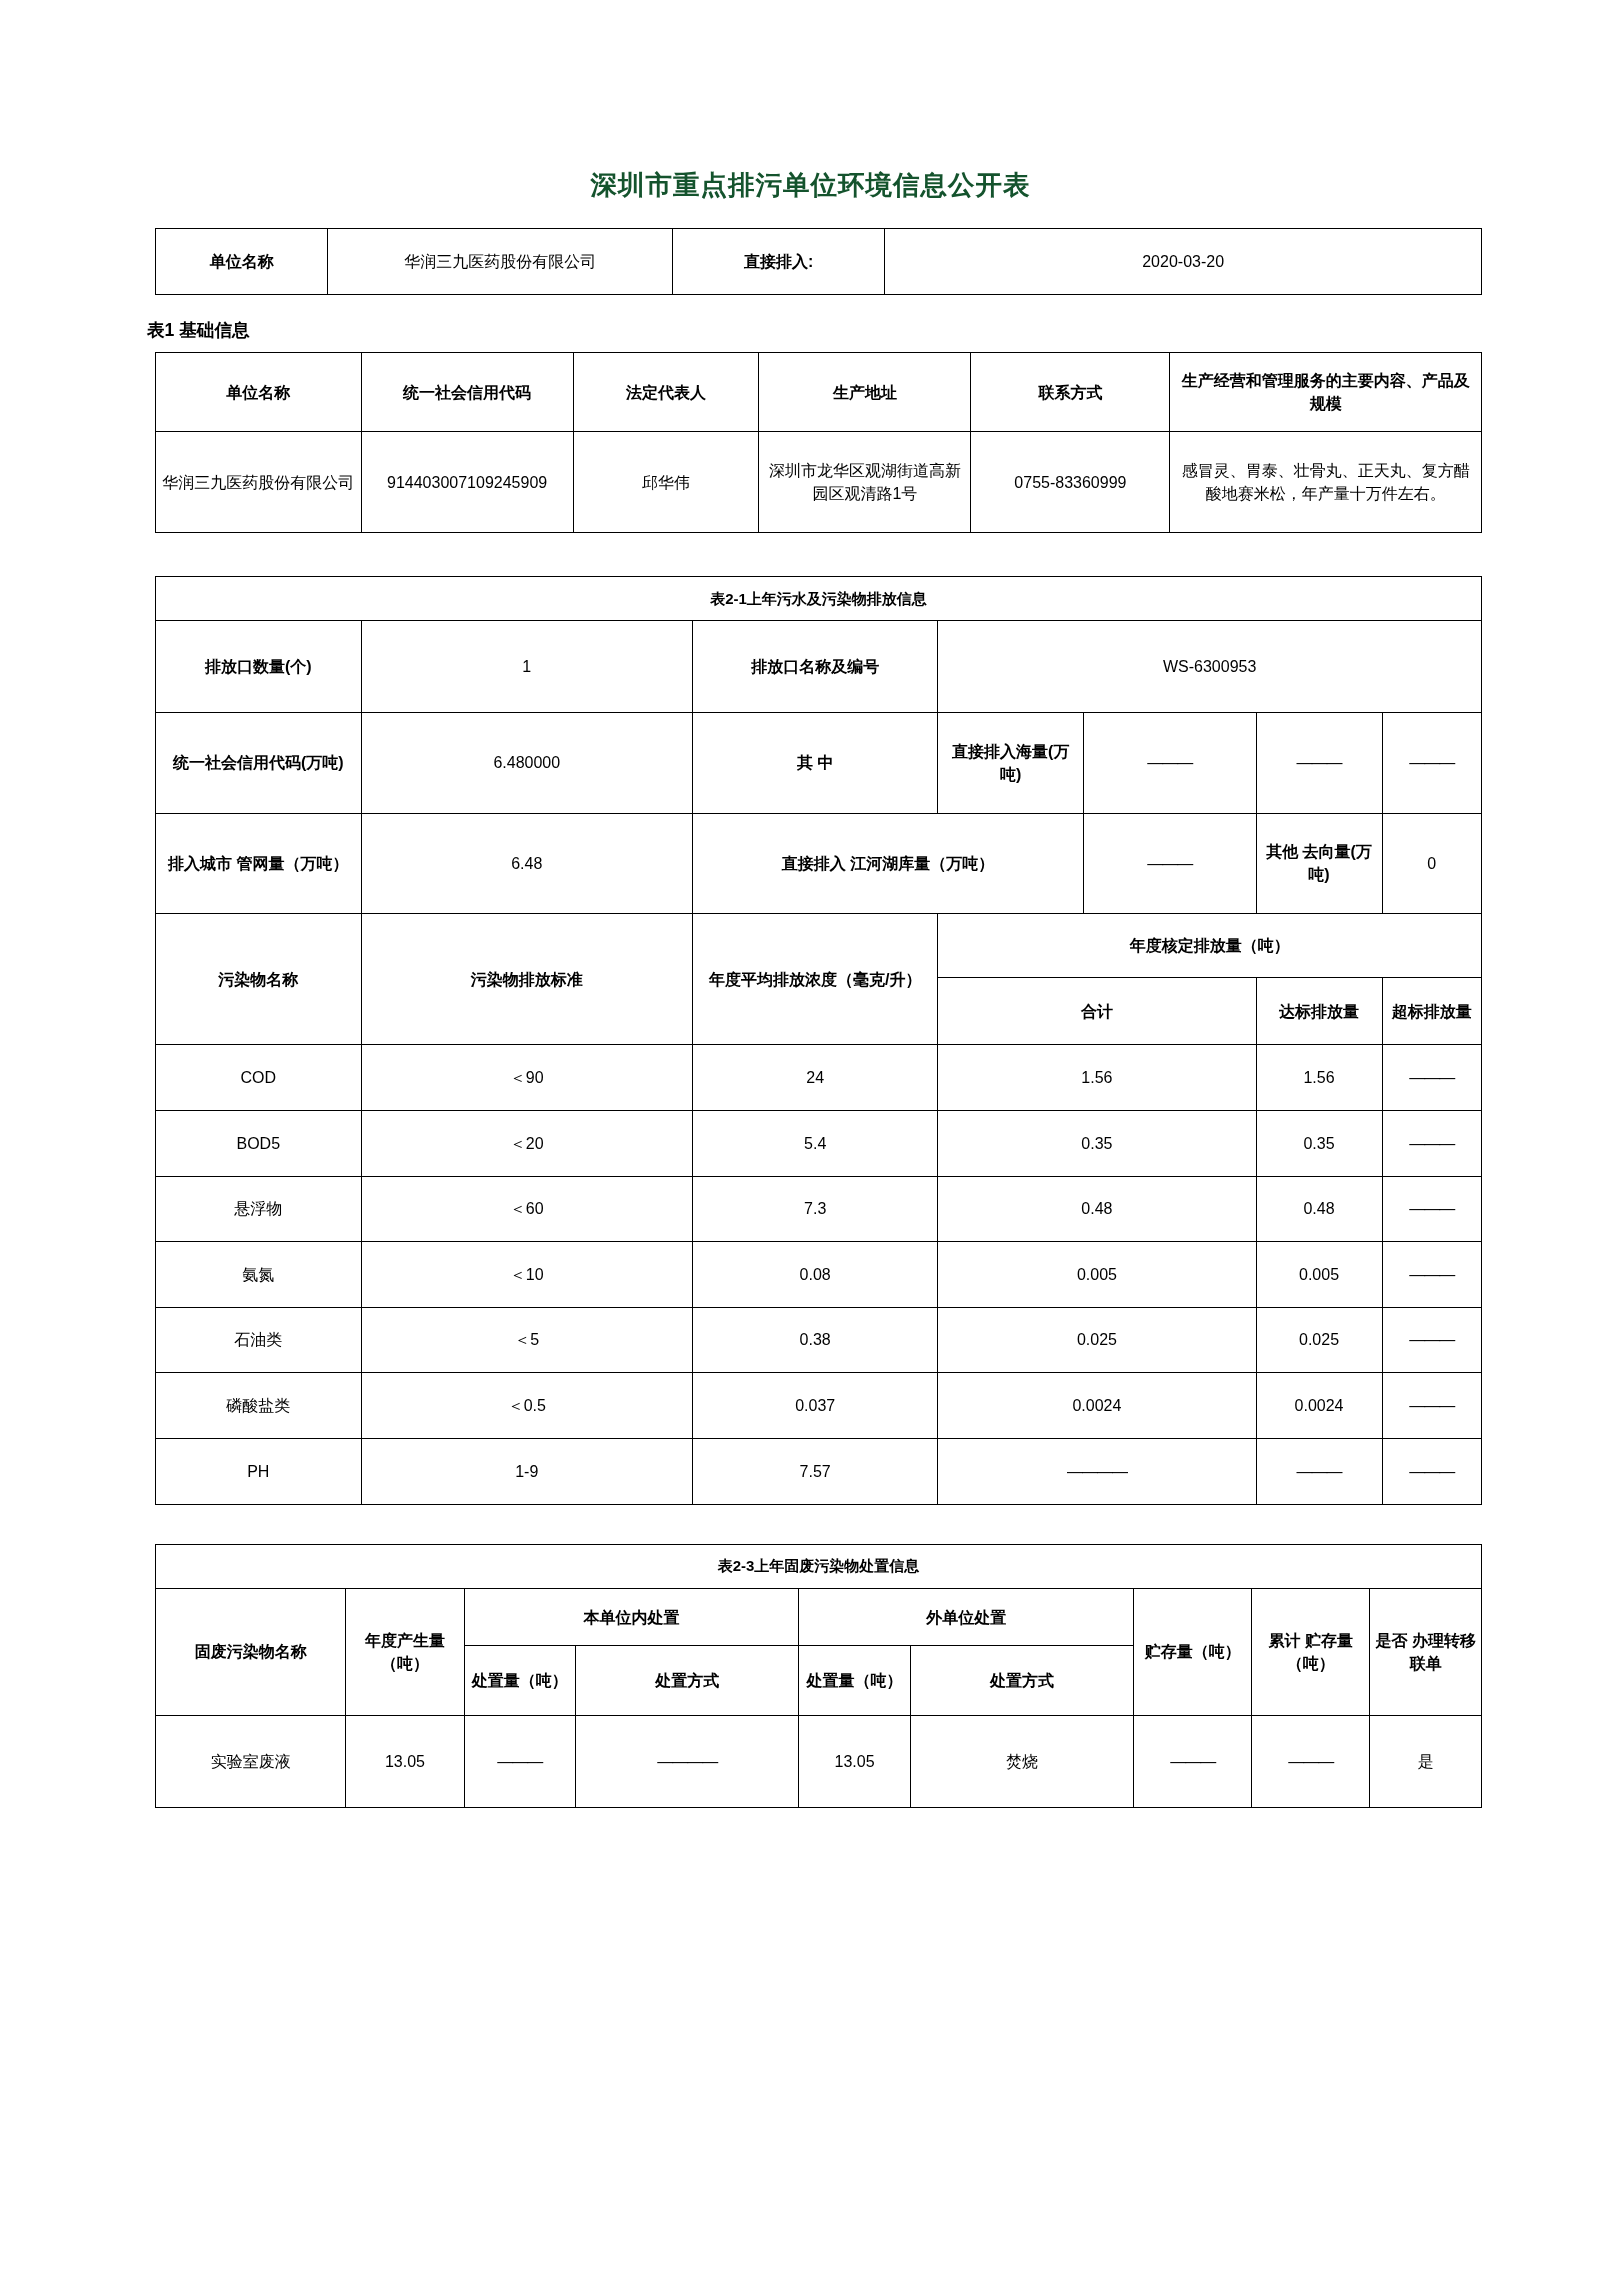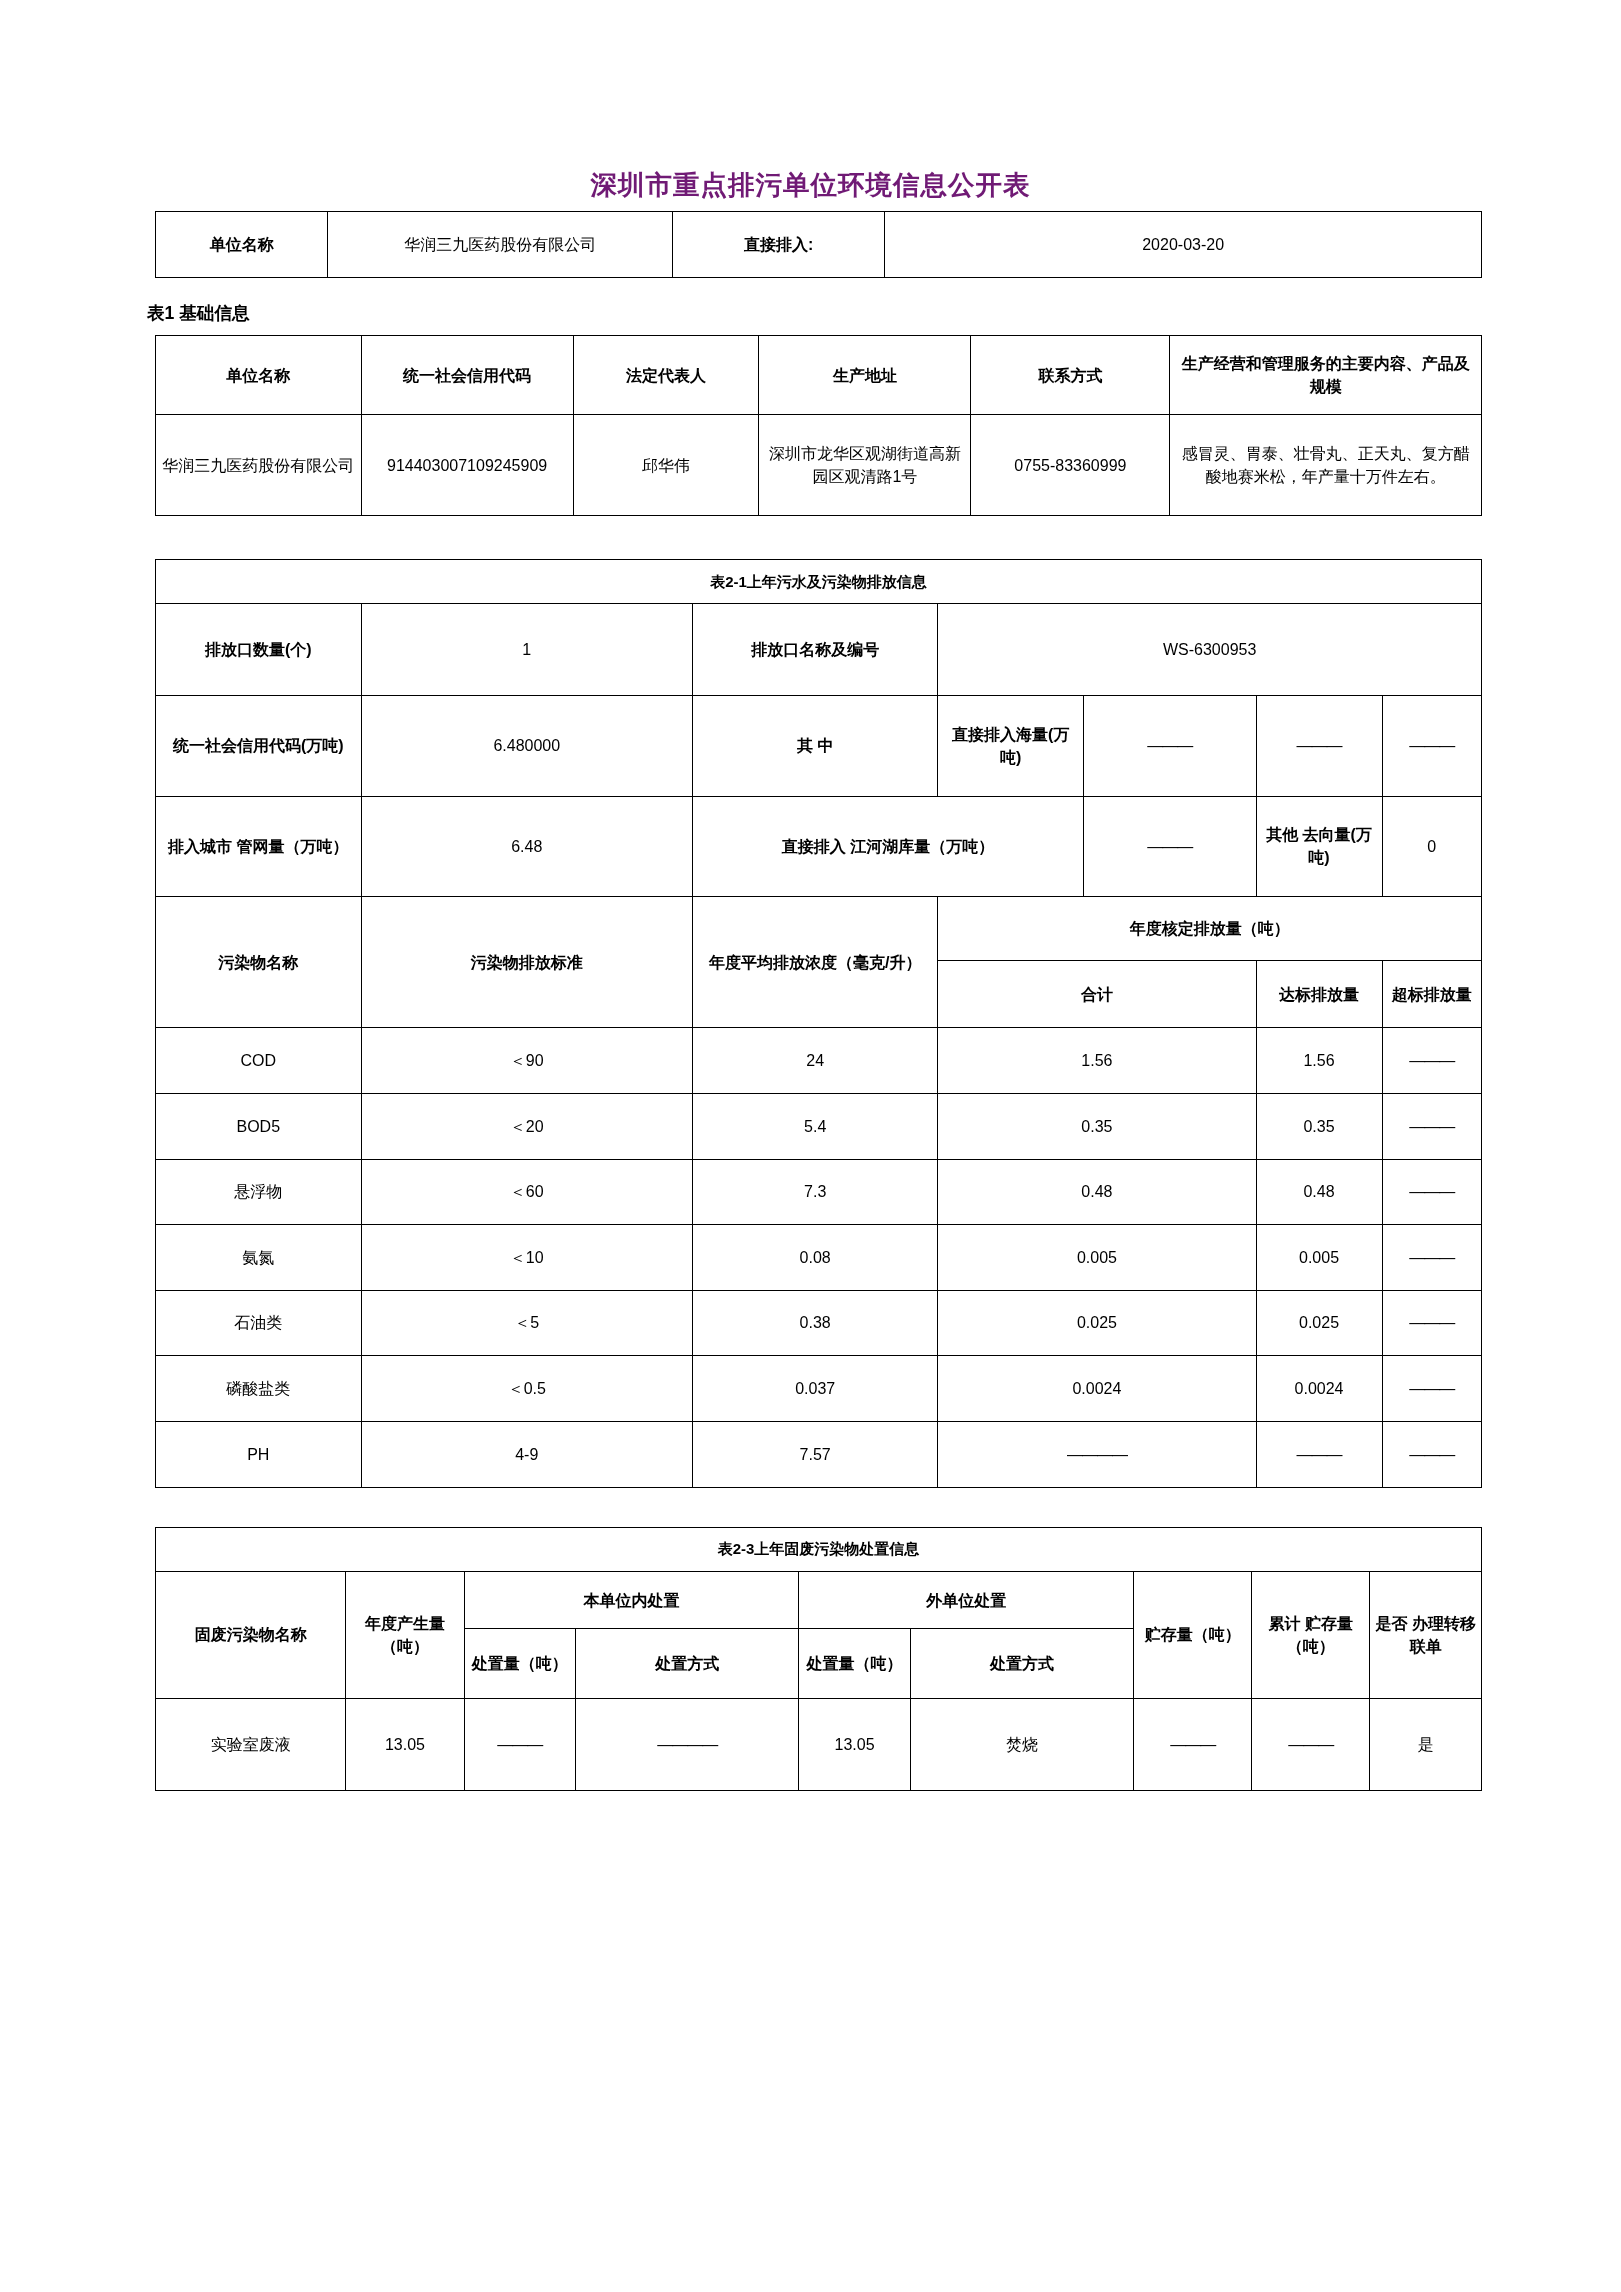--- a/index.html
+++ b/index.html
@@ -18,22 +18,22 @@
     width: 1621px;
     height: 2293px;
     box-sizing: border-box;
     padding: 167px 147px 0 147px;
   }
   .doc-title {
     text-align: center;
     font-size: 26.5px;
     font-weight: bold;
     letter-spacing: 1px;
-    margin: 0 0 8px 0;
-    color: #701a75;
+    margin: 0 0 25px 0;
+    color: #14532d;
   }
   table {
     border-collapse: collapse;
     width: 100%;
     table-layout: fixed;
     margin-left: 8px;
   }
   table.outer {
     border: 1.5px solid #000;
   }
@@ -220,21 +220,21 @@
       <tr class="row-1">
         <td>磷酸盐类</td>
         <td>＜0.5</td>
         <td>0.037</td>
         <td colspan="2">0.0024</td>
         <td>0.0024</td>
         <td class="dash">———</td>
       </tr>
       <tr class="row-1">
         <td>PH</td>
-        <td>4-9</td>
+        <td>1-9</td>
         <td>7.57</td>
         <td colspan="2" class="dash">————</td>
         <td class="dash">———</td>
         <td class="dash">———</td>
       </tr>
     </tbody>
   </table>
 
   <div class="spacer-md"></div>
 

